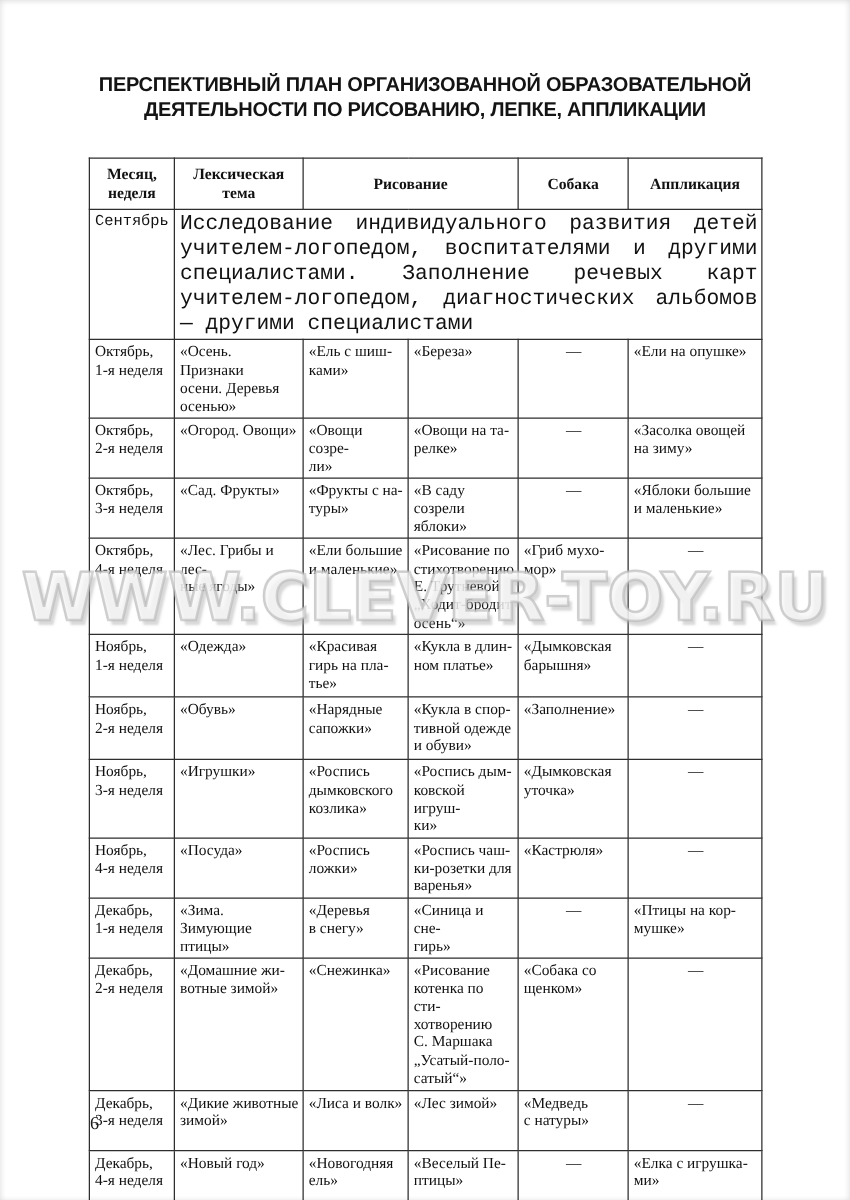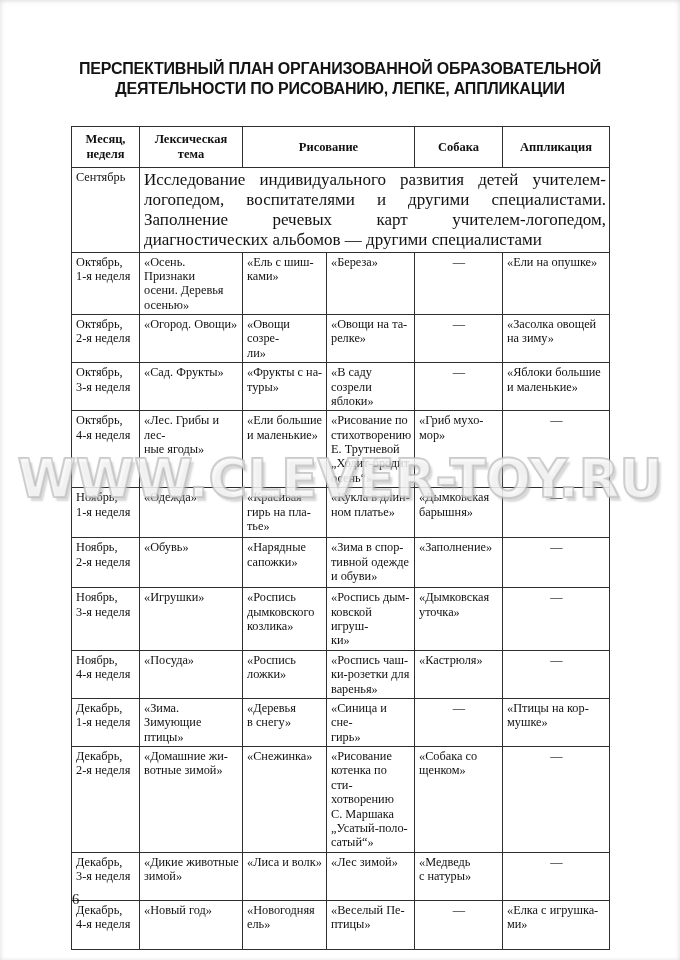--- a/index.html
+++ b/index.html
@@ -35,21 +35,21 @@
   .plan thead tr { height: 41px; }
   .plan th {
     font-weight: bold; text-align: center; vertical-align: middle;
     white-space: pre-line; font-size: 12.5px; padding: 2px;
   }
   .plan td {
     vertical-align: top;
     padding: 2px 3px 2px 4px;
     white-space: pre-line;
   }
-  .plan tr.september { height: 55px; }
+  .plan tr.september { height: 55px; font-family: Liberation Mono, monospace; }
   .plan td.flow { white-space: normal; text-align: justify; font-size: 17px; }
   .plan td.dash { text-align: center; }
   .watermark {
     position: absolute; top: 446px; left: 0; right: 0;
     text-align: center;
     font-family: "DejaVu Sans", sans-serif;
     font-weight: bold;
     font-size: 53px; line-height: 66px;
     color: rgba(255,255,255,0.72);
     -webkit-text-stroke: 2px rgba(184,184,184,0.62);
@@ -159,21 +159,21 @@
           <td>«Дымковская
 барышня»</td>
           <td class="dash">—</td>
         </tr>
         <tr style="height: 50px;">
           <td>Ноябрь,
 2-я неделя</td>
           <td>«Обувь»</td>
           <td>«Нарядные
 сапожки»</td>
-          <td>«Зима в спор-
+          <td>«Кукла в спор-
 тивной одежде
 и обуви»</td>
           <td>«Заполнение»</td>
           <td class="dash">—</td>
         </tr>
         <tr style="height: 45px;">
           <td>Ноябрь,
 3-я неделя</td>
           <td>«Игрушки»</td>
           <td>«Роспись

